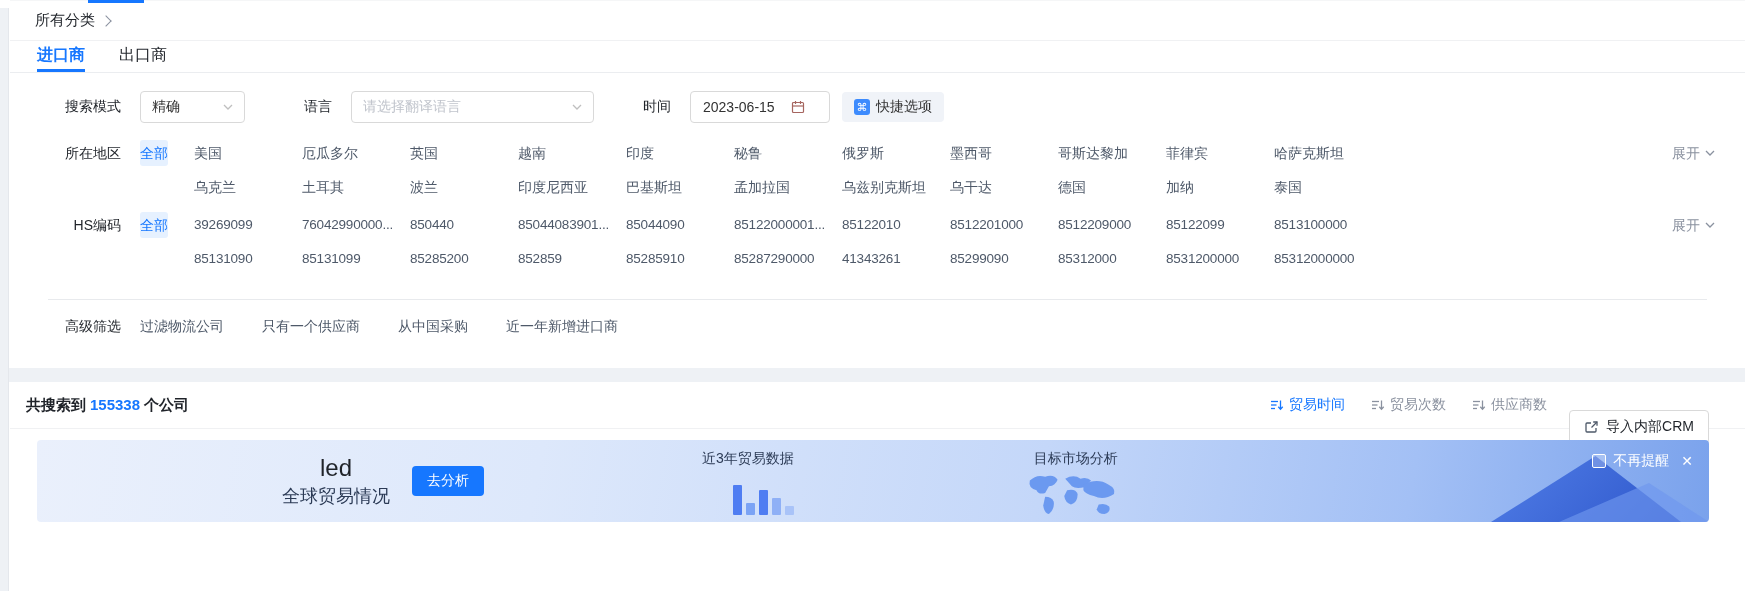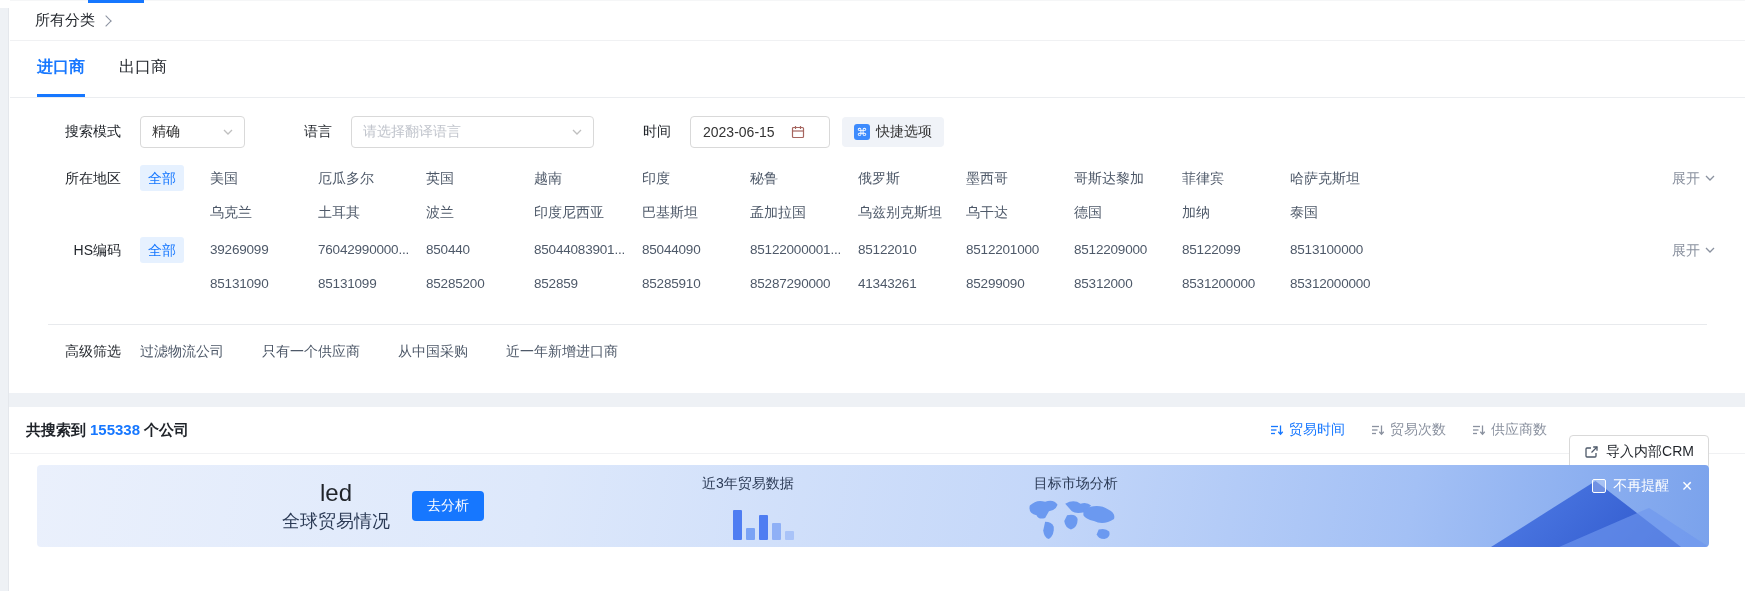--- a/index.html
+++ b/index.html
@@ -6,21 +6,21 @@
   html,body { width:1745px; height:591px; overflow:hidden; background:#fff;
     font-family:"Liberation Sans","DejaVu Sans",sans-serif; font-size:14px; color:#333; }
   .tab-fragment{ position:absolute; left:88px; top:0; width:56px; height:3px; background:var(--accent); }
   .left-gutter{ position:absolute; left:0; top:8px; width:9px; height:583px; background:#eef1f5; border-right:1px solid #e4e7ec; }
   .main{ margin-left:10px; }
 
   .breadcrumb-row{ height:40px; display:flex; align-items:center; padding-left:25px; gap:7px; border-top:1px solid #f5f6f7;text-align:center;}
   .breadcrumb-row .bc-text{ font-size:15px; color:#1f2329; }
   .chev-right{ width:8px; height:8px; border-top:1.5px solid #8a919f; border-right:1.5px solid #8a919f; transform:rotate(45deg); display:inline-block; margin-top:1px;}
 
-  .tabs-row{ height:58px; border-top:1px solid #f0f1f3; border-bottom:1px solid #ebedf0; padding-left:27px; display:flex; gap:34px; align-items:stretch; }
+  .tabs-row{ height:33px; border-top:1px solid #f0f1f3; border-bottom:1px solid #ebedf0; padding-left:27px; display:flex; gap:34px; align-items:stretch; }
   .tab{ display:flex; align-items:center; font-size:16px; color:#1f2329; border-bottom:3px solid transparent; cursor:pointer; }
   .tab.active{ color:var(--accent); font-weight:700; border-bottom-color:var(--accent); }
 
   .filter-body{ padding-bottom:4px; }
   .row-mode{ display:flex; align-items:center; margin:18px 0 16px 0; padding-left:46px; }
   .flabel{ width:65px; text-align:right; margin-right:19px; color:#1f2329; flex:none; }
   .mock-select{ height:32px; border:1px solid #d9d9d9; border-radius:4px; background:#fff; display:flex; align-items:center; padding:0 11px; cursor:pointer; }
   .mode-select{ width:105px; }
   .lang-select{ width:243px; margin-left:0; }
   .mock-select .sel-text{ color:#333; }
@@ -28,21 +28,21 @@
   .mock-select .chev{ margin-left:auto; }
   .gap57{ width:57px; flex:none; } .gap47{ width:47px; flex:none; }
   .date-box{ height:32px; border:1px solid #d9d9d9; border-radius:4px; display:flex; align-items:center; padding:0 24px 0 12px; width:140px; margin-right:12px; cursor:pointer; }
   .date-box .date-text{ color:#333; }
   .date-box svg{ margin-left:auto; }
   .quick-btn{ height:30px; background:#f0f3f8; border-radius:4px; display:flex; align-items:center; gap:6px; padding:0 12px; cursor:pointer; }
   .cmd-icon{ width:16px; height:16px; border-radius:3px; background:#3d8bfd; color:#fff; font-size:11px; line-height:16px; text-align:center; }
 
   .filter-row{ display:flex; align-items:flex-start; padding-left:46px; margin-bottom:10px; }
   .filter-row .flabel{ line-height:28px; }
-  .all-tag{ background:#e6f1ff; color:var(--accent); height:26px; line-height:26px; padding:0 8px; border-radius:3px; margin-top:1px; flex:none; cursor:pointer; }
+  .all-tag{ background:#e6f1ff; color:var(--accent); height:26px; line-height:26px; padding:0 0; border-radius:3px; margin-top:1px; flex:none; cursor:pointer; }
   .grids{ margin-left:26px; display:flex; flex-direction:column; gap:6px; }
   .items-grid{ display:grid; grid-template-columns:repeat(11,108px); line-height:28px; color:#4e5969; }
   .items-grid .grid-item{ white-space:nowrap; cursor:pointer; }
   .hs .items-grid{ font-size:13.5px; letter-spacing:-0.2px; }
   .expand{ margin-left:auto; padding-right:30px; color:#8a919f; display:flex; align-items:center; gap:5px; line-height:28px; white-space:nowrap; cursor:pointer; }
 
   .fdivider{ height:1px; background:#e8eaed; margin:26px 38px 0 38px; }
   .row-advanced{ display:flex; align-items:center; padding-left:46px; margin-top:18px; padding-bottom:28px; }
   .row-advanced .adv-label{ width:65px; text-align:right; margin-right:19px; color:#1f2329; }
   .adv-opts{ display:flex; }

